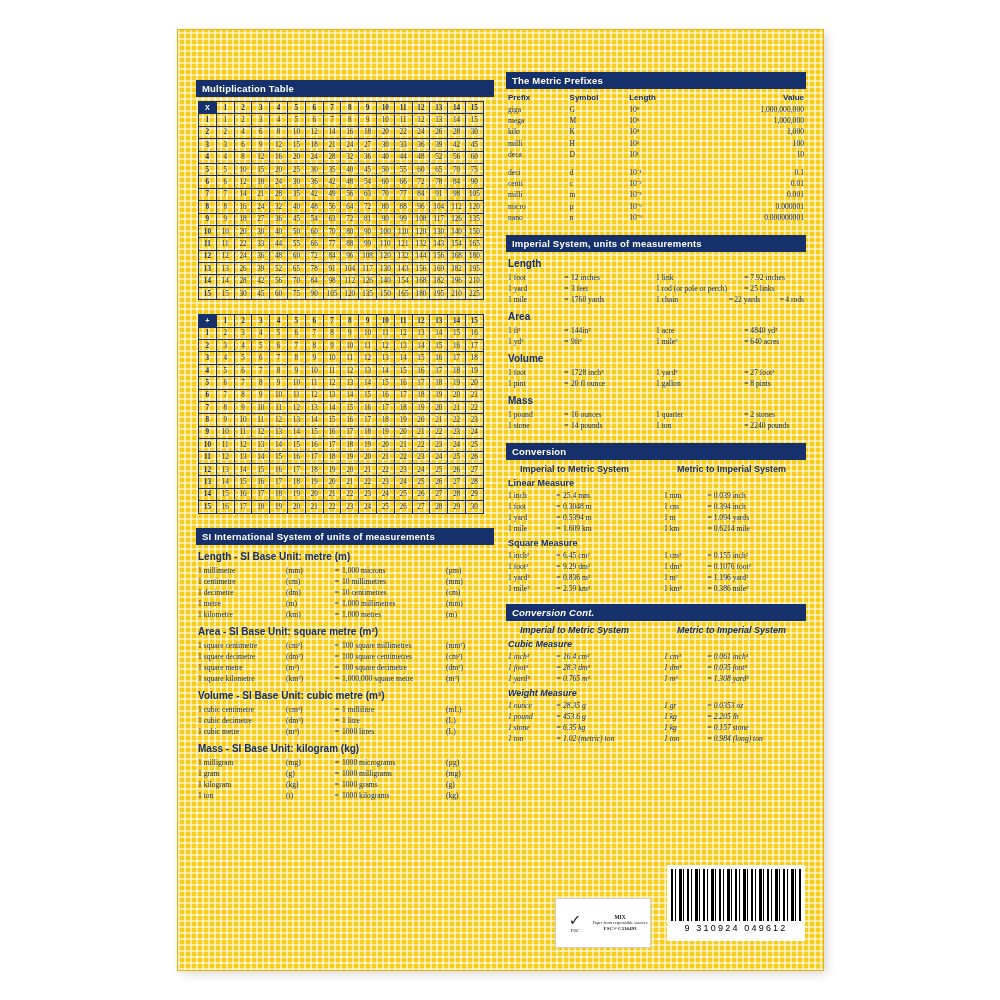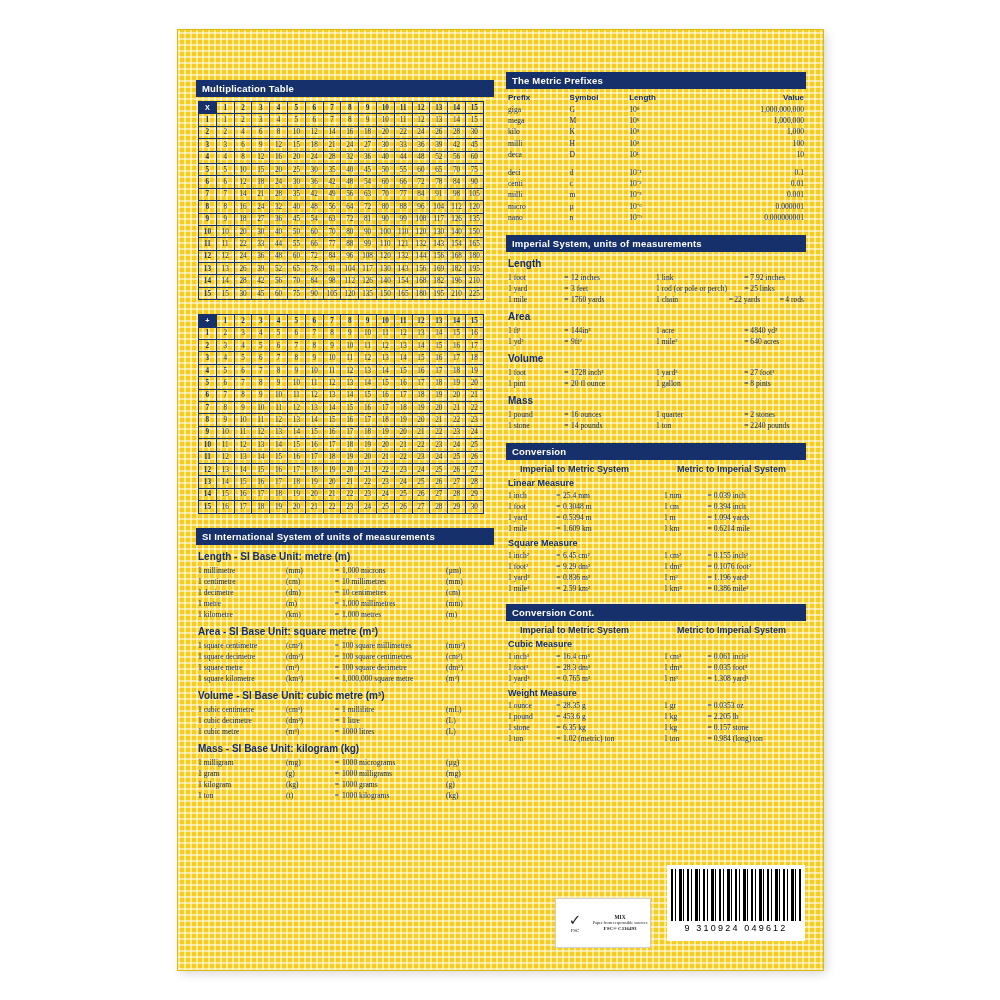--- a/index.html
+++ b/index.html
@@ -1149,21 +1149,21 @@
                 <div class="r">
                   <span class="v1">1 km²</span>
                   <span class="v2">=</span>
                   <span class="v3">0.386 mile²</span>
                 </div>
               </div>
             </div>
           </div>
       </div>
 
-      <div class="blk" style="">
+      <div class="blk" style="font-style:italic;">
         <div class="bar">Conversion Cont.</div>
         <div id="convc-body">
             <div class="convhd">
               <div class="cv1">Imperial to Metric System</div>
               <div class="cv2">Metric to Imperial System</div>
             </div>
             <h5 class="sub2">Cubic Measure</h5>
             <div class="conv">
               <div class="half">
                 <div class="r">

